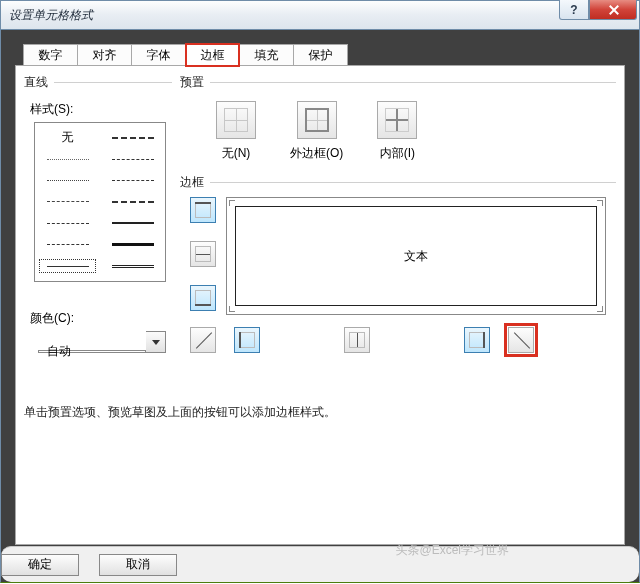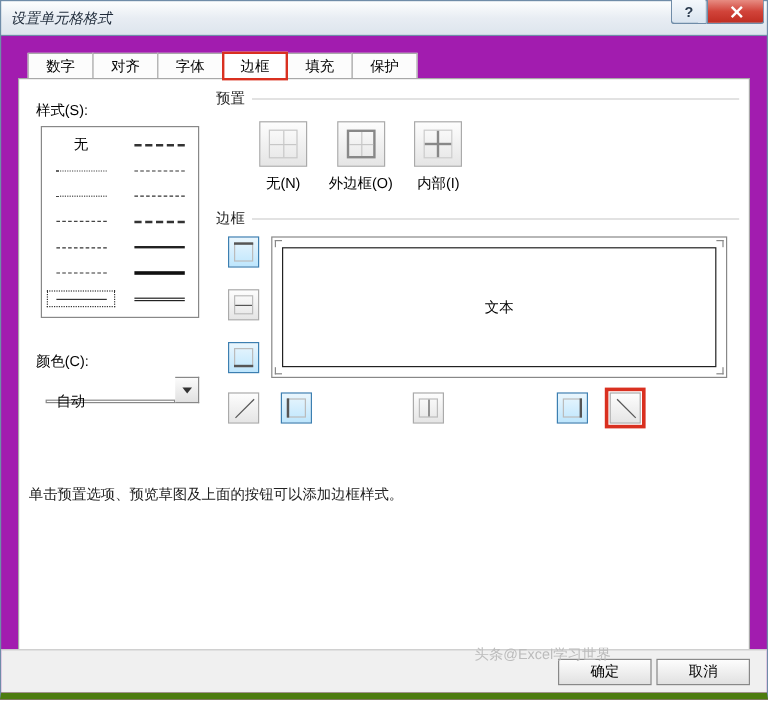--- a/index.html
+++ b/index.html
@@ -9,21 +9,21 @@
 .titlebar { height: 30px; background: linear-gradient(#fdfefe, #e8edf3 50%, #dde5ed); border: 1px solid #6f8ca8; display: flex; align-items: center; padding-left: 8px; position: relative; }
 .titlebar .title { color: #1f2b3a; font-style: italic; }
 .winbtns { position: absolute; right: 2px; top: -1px; display: flex; }
 .winbtn { width: 30px; height: 20px; display: flex; align-items: center; justify-content: center; border: 1px solid #6f8ca8; border-top: none; margin-left: 0; }
 .winbtn.help { background: linear-gradient(#f4f8fc,#d9e4ef); color:#2a3a4d; font-weight:bold; border-radius: 0 0 0 3px;}
 .winbtn.close { width: 48px; background: linear-gradient(#e78c82,#d1443a 50%,#c02d22); border-radius: 0 0 3px 0; position: relative; }
 .winbtn.close::before,.winbtn.close::after{content:"";position:absolute;width:12px;height:2px;background:#fff;top:9px;left:18px;}
 .winbtn.close::before{transform:rotate(45deg);} .winbtn.close::after{transform:rotate(-45deg);}
 
 
-.body { border-left:1px solid #6f8ca8; border-right:1px solid #6f8ca8; border-bottom:6px solid #4d7c0f; height: 553px; background:#a21caf; position:relative; }
+.body { border-left:1px solid #6f8ca8; border-right:1px solid #6f8ca8; border-bottom:1px solid #4d7c0f; height: 553px; background:#404040; position:relative; }
 
 
 .tabstrip { position:absolute; top:14px; left:22px; display:flex; }
 .tab { width:55px; height:22px; display:flex; align-items:center; justify-content:center; background:#fcfcfc; border:1px solid #a8a8a8; margin-right:-1px; cursor:pointer; }
 .tab.active { border:2px solid #d93020; height:24px; margin-top:-1px; background:#fff; z-index:3; position:relative; }
 .tabpanel { position:absolute; top:35px; left:14px; right:14px; height:480px; border:1px solid #a8a8a8; background:#fff; padding:14px 10px; }
 
 
 .sect-label { color:#222; }
 .hr { height:1px; background:#d0d0d0; }
@@ -41,21 +41,21 @@
 .linesample { width:42px; height:0; }
 
 #color-label { margin-top:28px; padding-left:6px; }
 .colorselect { margin:4px 6px 0 14px; height:22px; display:flex; }
 .colorfield { flex:1; border:1px solid #888; background:#fff; display:flex; align-items:center; padding-left:8px;margin-top:19px; }
 .colorbtn { width:20px; border:1px solid #888; border-left:none; background:linear-gradient(#fbfbfb,#e1e1e1); display:flex; align-items:center; justify-content:center; }
 .caret { width:0; height:0; border-left:4px solid transparent; border-right:4px solid transparent; border-top:5px solid #333; }
 
 
 #sec-preset { top:8px; left:164px; right:8px; }
-.preset-row { display:flex; gap:18px; padding:10px 0 0 36px; }
+.preset-row { display:flex; gap:34px; padding:10px 0 0 36px; }
 .preset { display:flex; flex-direction:column; align-items:center; gap:6px; }
 .preset-btn { width:40px; height:38px; border:1px solid #aaa; background:linear-gradient(#fdfdfd,#e5e5e5); display:flex; align-items:center; justify-content:center; }
 .preset-icon { width:24px; height:24px; position:relative; }
 .preset-icon::before,.preset-icon::after{content:"";position:absolute;background:#c7c7c7;}
 .grid4::before{width:100%;height:1px;top:50%;} .grid4::after{width:1px;height:100%;left:50%;}
 .grid4{border:1px solid #c7c7c7;}
 .outline{border:2px solid #888;} .outline::before{width:100%;height:1px;top:50%;} .outline::after{width:1px;height:100%;left:50%;}
 .inside{border:1px solid #ccc;} .inside::before{width:100%;height:2px;top:calc(50% - 1px);background:#888;} .inside::after{width:2px;height:100%;left:calc(50% - 1px);background:#888;}
 
 
@@ -82,21 +82,21 @@
 .corner.tr{top:2px;right:2px;border-top:1px solid #888;border-right:1px solid #888;}
 .corner.bl{bottom:2px;left:2px;border-bottom:1px solid #888;border-left:1px solid #888;}
 .corner.br{bottom:2px;right:2px;border-bottom:1px solid #888;border-right:1px solid #888;}
 
 .bottom-row { position:absolute; left:10px; top:136px; display:flex; gap:18px; align-items:center; }
 .bottom-row .spacer1{width:48px;} .bottom-row .spacer2{width:58px;}
 
 #hint { position:absolute; top:338px; left:8px; color:#222; }
 
 
-.footer { position:absolute; bottom:0; left:0; right:0; height:36px; border-top:1px solid #c8c8c8; background:#f0f0f0; display:flex; justify-content:flex-end; align-items:center; gap:4px; padding-right:14px;}
+.footer { position:absolute; bottom:0; left:0; right:0; height:36px; border-top:1px solid #c8c8c8; background:#f0f0f0; display:flex; align-items:center; gap:20px; padding-right:14px;border-radius:10px;}
 .dlgbtn { width:78px; height:22px; border:1px solid #888; background:linear-gradient(#fdfdfd,#e1e1e1); display:flex; align-items:center; justify-content:center; cursor:pointer; }
 
 .watermark { position:absolute; bottom:23px; right:130px; color:#bcbcbc; font-size:12px; pointer-events:none;}
 </style>
 </head>
 <body>
 
 <div class="titlebar">
   <span class="title">设置单元格格式</span>
   <div class="winbtns">
@@ -112,20 +112,24 @@
       <div class="tab">对齐</div>
       <div class="tab">字体</div>
       <div class="tab active">边框</div>
       <div class="tab">填充</div>
       <div class="tab">保护</div>
     </div>
 
   <div class="tabpanel">
 
     <div class="section" id="sec-line">
+      <div class="hdr">
+          <span class="sect-label">直线</span>
+          <div class="hr"></div>
+        </div>
       <div id="style-label">样式(S):</div>
       <div class="stylebox">
         <div class="stylecol" id="stylecol-left">
             <div class="styleitem">无</div>
             <div class="styleitem">
               <div class="linesample" style="border-top: 1px dotted rgb(102, 102, 102);"></div>
             </div>
             <div class="styleitem">
               <div class="linesample" style="border-top: 1px dotted rgb(68, 68, 68);"></div>
             </div>

